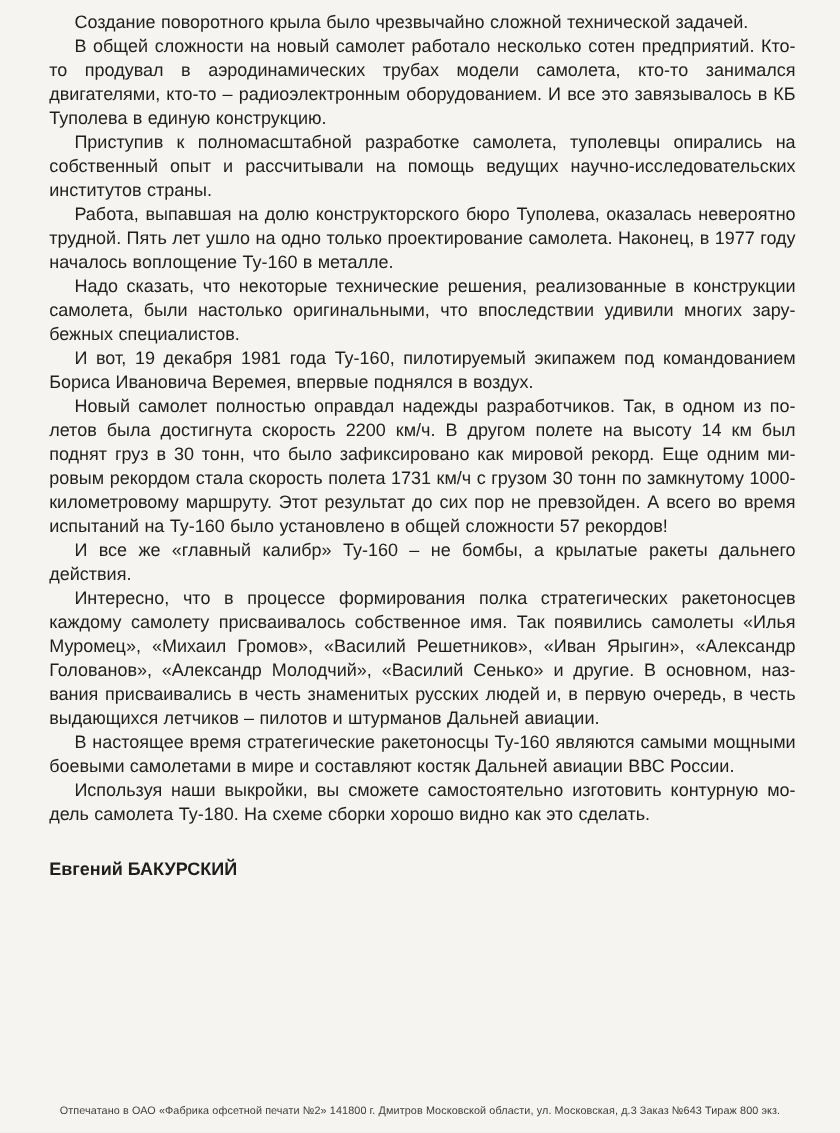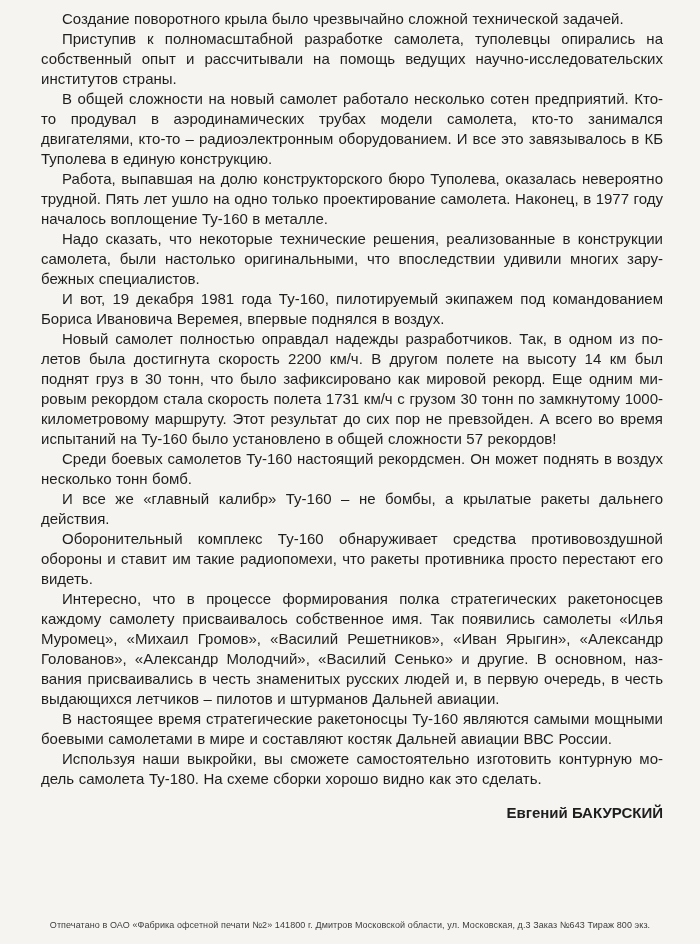--- a/index.html
+++ b/index.html
@@ -23,53 +23,51 @@
     margin: 0;
     padding: 0;
     font-size: 15px;
     line-height: 20px;
     text-align: justify;
     text-indent: 21px;
     hyphens: manual;
     word-spacing: 0.02em;
   }
   .author {
-    margin-top: 14px;
+    margin-top: 26px;
     font-size: 15px;
     line-height: 20px;
     font-weight: bold;
-    text-align: right;
+    text-align: left;
   }
   .imprint {
     position: absolute;
     left: 0;
     right: 0;
     bottom: 13px;
     text-align: center;
     font-size: 9px;
     line-height: 11px;
     color: #3c3c3c;
     letter-spacing: 0.01em;
   }
 </style>
 </head>
 <body>
 
 <div class="page">
   <div class="body-text">
       <p>Создание поворотного крыла было чрезвычайно сложной технической задачей.</p>
+      <p>В общей сложности на новый самолет работало несколько сотен предприятий. Кто-то продувал в аэродинамических трубах модели самолета, кто-то занимался двигателями, кто-то – радиоэлектронным оборудованием. И все это завязывалось в КБ Туполева в единую конструкцию.</p>
       <p>Приступив к полномасштабной разработке самолета, туполевцы опирались на собственный опыт и рассчитывали на помощь ведущих научно-исследовательских институтов страны.</p>
-      <p>В общей сложности на новый самолет работало несколько сотен предприятий. Кто-то продувал в аэродинамических трубах модели самолета, кто-то занимался двигателями, кто-то – радиоэлектронным оборудованием. И все это завязывалось в КБ Туполева в единую конструкцию.</p>
       <p>Работа, выпавшая на долю конструкторского бюро Туполева, оказалась неверо­ятно трудной. Пять лет ушло на одно только проектирование самолета. Наконец, в 1977 году началось воплощение Ту-160 в металле.</p>
       <p>Надо сказать, что некоторые технические решения, реализованные в конструкции самолета, были настолько оригинальными, что впоследствии удивили многих зару­бежных специалистов.</p>
       <p>И вот, 19 декабря 1981 года Ту-160, пилотируемый экипажем под командованием Бориса Ивановича Веремея, впервые поднялся в воздух.</p>
       <p>Новый самолет полностью оправдал надежды разработчиков. Так, в одном из по­летов была достигнута скорость 2200 км/ч. В другом полете на высоту 14 км был поднят груз в 30 тонн, что было зафиксировано как мировой рекорд. Еще одним ми­ровым рекордом стала скорость полета 1731 км/ч с грузом 30 тонн по замкнутому 1000-километровому маршруту. Этот результат до сих пор не превзойден. А всего во время испытаний на Ту-160 было установлено в общей сложности 57 рекордов!</p>
-      <p>Среди боевых самолетов Ту-160 настоящий рекордсмен. Он может поднять в воз­дух несколько тонн бомб.</p>
       <p>И все же «главный калибр» Ту-160 – не бомбы, а крылатые ракеты дальнего действия.</p>
-      <p>Оборонительный комплекс Ту-160 обнаруживает средства противовоздушной обороны и ставит им такие радиопомехи, что ракеты противника просто перестают его видеть.</p>
       <p>Интересно, что в процессе формирования полка стратегических ракетоносцев каждому самолету присваивалось собственное имя. Так появились самолеты «Илья Муромец», «Михаил Громов», «Василий Решетников», «Иван Ярыгин», «Александр Голованов», «Александр Молодчий», «Василий Сенько» и другие. В основном, наз­вания присваивались в честь знаменитых русских людей и, в первую очередь, в честь выдающихся летчиков – пилотов и штурманов Дальней авиации.</p>
       <p>В настоящее время стратегические ракетоносцы Ту-160 являются самыми мощны­ми боевыми самолетами в мире и составляют костяк Дальней авиации ВВС России.</p>
       <p>Используя наши выкройки, вы сможете самостоятельно изготовить контурную мо­дель самолета Ту-180. На схеме сборки хорошо видно как это сделать.</p>
     </div>
 
   <div class="author">Евгений БАКУРСКИЙ</div>
 
   <div class="imprint">Отпечатано в ОАО «Фабрика офсетной печати №2» 141800 г. Дмитров Московской области, ул. Московская, д.3 Заказ №643 Тираж 800 экз.</div>
 </div>
 

